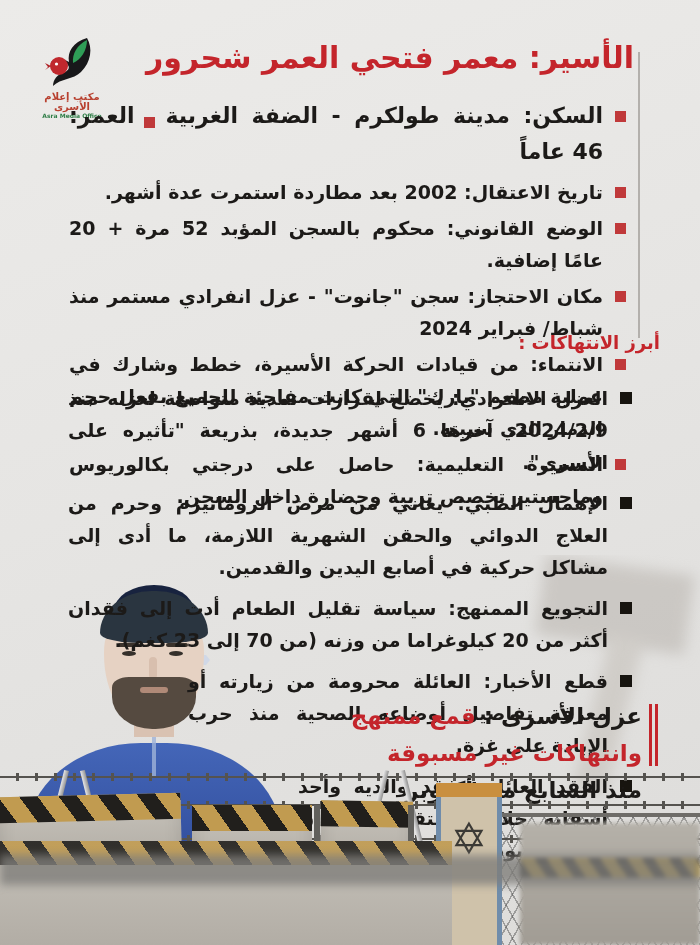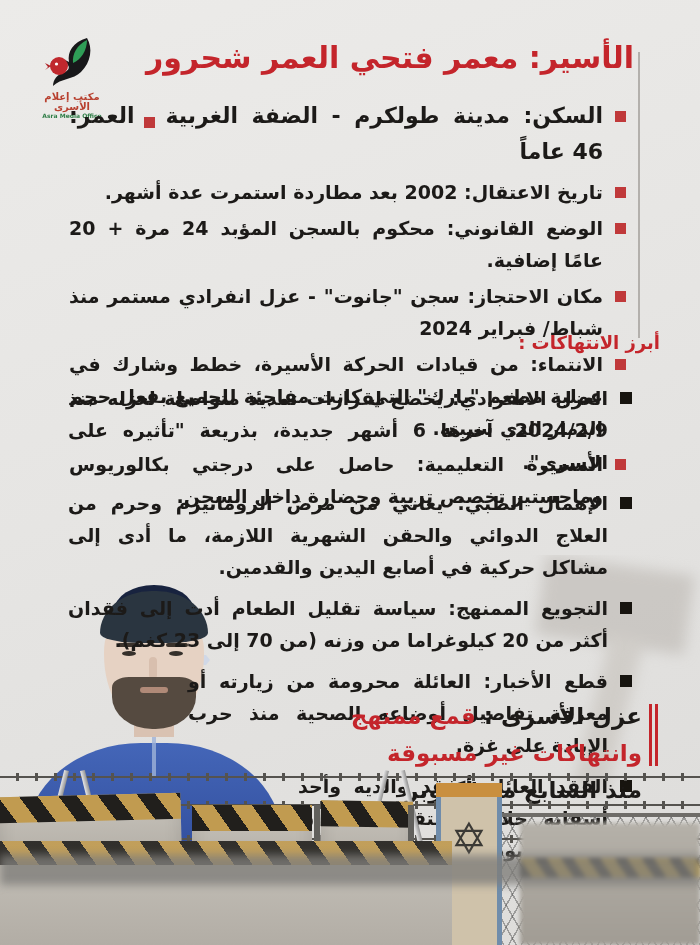--- a/index.html
+++ b/index.html
@@ -220,21 +220,21 @@
     <div class="p-item first">
       <span class="sq"></span>
       <span class="p-text"><span>السكن: مدينة طولكرم - الضفة الغربية</span><span class="sq inline"></span><span>العمر: 46 عاماً</span></span>
     </div>
     <div class="p-item">
       <span class="sq"></span>
       <span class="p-text">تاريخ الاعتقال: 2002 بعد مطاردة استمرت عدة أشهر.</span>
     </div>
     <div class="p-item">
       <span class="sq"></span>
-      <span class="p-text">الوضع القانوني: محكوم بالسجن المؤبد 24 مرة + 20 عامًا إضافية.</span>
+      <span class="p-text">الوضع القانوني: محكوم بالسجن المؤبد 52 مرة + 20 عامًا إضافية.</span>
     </div>
     <div class="p-item">
       <span class="sq"></span>
       <span class="p-text">مكان الاحتجاز: سجن "جانوت" - عزل انفرادي مستمر منذ شباط/ فبراير 2024</span>
     </div>
     <div class="p-item">
       <span class="sq"></span>
       <span class="p-text">الانتماء: من قيادات الحركة الأسيرة، خطط وشارك في عملية مطعم "بارك" التي كانت مفاجئة للجميع بفعل حجم الدمار الذي سببته.</span>
     </div>
     <div class="p-item">

